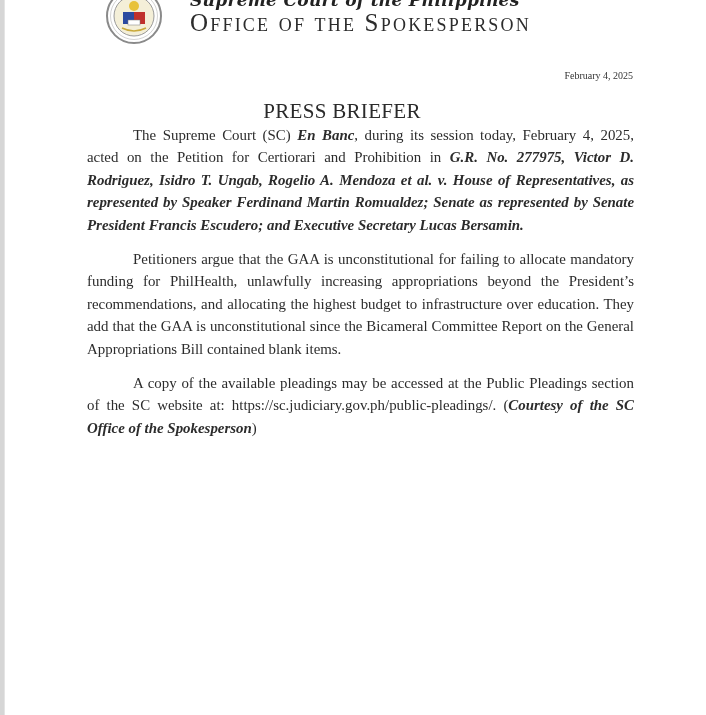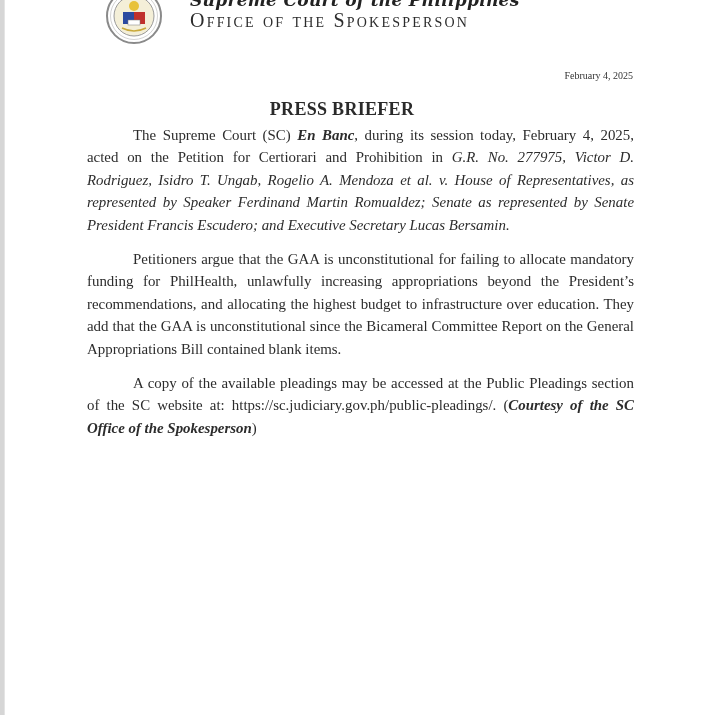--- a/index.html
+++ b/index.html
@@ -40,59 +40,59 @@
     font-size: 17px;
     letter-spacing: 0.3px;
     color: #222;
     white-space: nowrap;
   }
   .org-title {
     position: absolute;
     left: 190px;
     top: 9px;
     font-family: "Liberation Serif", serif;
-    font-size: 20px;
+    font-size: 25px;
     letter-spacing: 2.2px;
     color: #2c2c2c;
     white-space: nowrap;
     font-variant: small-caps;
   }
   
   .date {
     position: absolute;
     right: 73px;
     top: 70px;
     font-size: 10px;
     color: #333;
   }
   .title {
     position: absolute;
     left: 0; width: 684px;
     top: 99px;
     text-align: center;
-    font-weight: bold;
-    font-size: 18px;
+    font-weight: normal;
+    font-size: 21px;
     letter-spacing: 0.3px;
     color: #2a2a2a;
   }
   .body-text {
     position: absolute;
     left: 87px;
     width: 547px;
     top: 124px;
     font-size: 14.9px;
     line-height: 22.4px;
     color: #2c2c2c;
   }
   .para {
     margin: 0 0 12px 0;
     text-align: justify;
     text-indent: 46px;
   }
-  .bi { font-weight: normal; font-style: italic; }
+  .bi { font-weight: bold; font-style: italic; }
   .i { font-style: italic; font-weight: bold; }
 </style>
 </head>
 <body>
 
 <div class="left-strip"></div>
 
 <svg class="seal" viewBox="0 0 56 56">
   <circle cx="28" cy="28" r="27" fill="#ffffff" stroke="#8a8a8a" stroke-width="2"></circle>
   <circle cx="28" cy="28" r="20" fill="#f4efd8" stroke="#9a9a9a" stroke-width="1"></circle>

